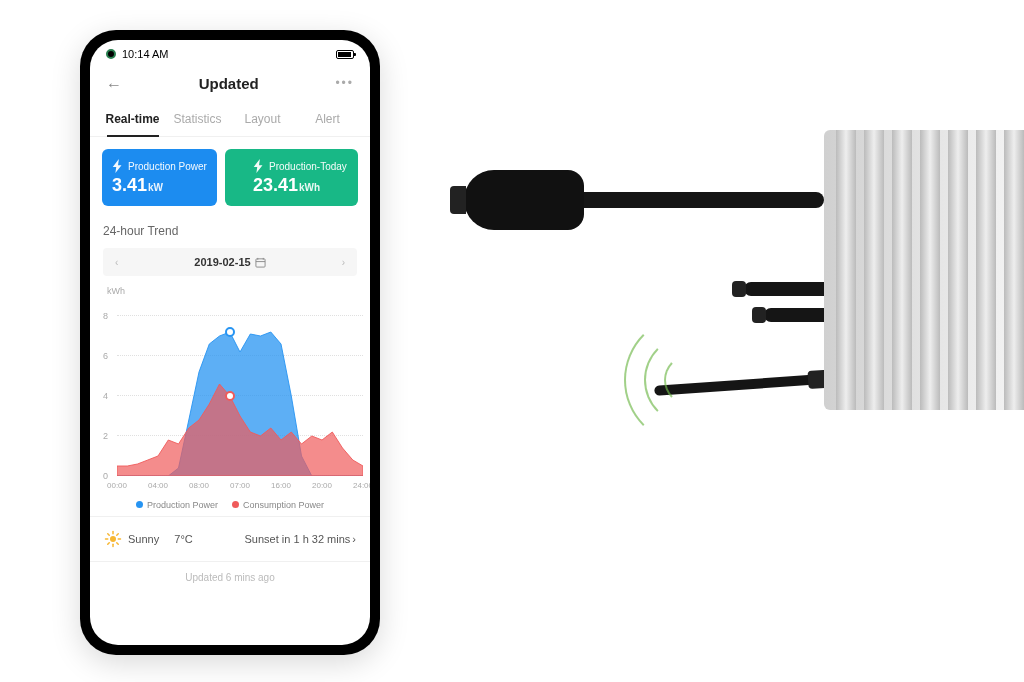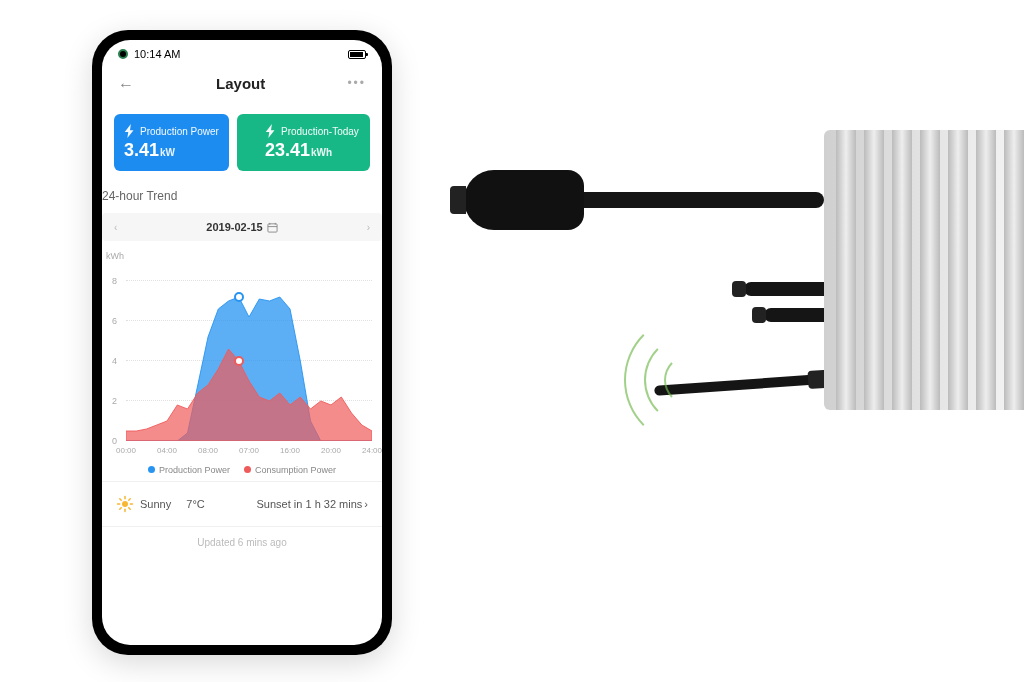--- a/index.html
+++ b/index.html
@@ -1,21 +1,21 @@
 <!DOCTYPE html>
 <html><head>
   <meta charset="utf-8">
   <style>
     * { margin: 0; padding: 0; box-sizing: border-box; font-family: -apple-system, BlinkMacSystemFont, 'Segoe UI', Arial, sans-serif; }
     body { background: #fff; width: 1024px; height: 682px; position: relative; }
     
     
     .phone {
       position: absolute;
-      left: 92px;
+      left: 80px;
       top: 30px;
       width: 300px;
       height: 625px;
       background: #000;
       border-radius: 36px;
       padding: 10px;
       box-shadow: 0 8px 30px rgba(0,0,0,0.15);
     }
     .screen {
       width: 100%;
@@ -57,21 +57,21 @@
     .cards { display: flex; gap: 8px; padding: 12px 12px; }
     .card { flex:1; border-radius: 6px; padding: 10px; color:#fff; }
     .card.blue { background: #1c8cf0; }
     .card.green { background: #18b886; padding-left: 28px; }
     .card-head { display:flex; align-items:center; gap:4px; font-size: 10px; opacity:.95; }
     .card-val { font-size: 18px; font-weight: 700; margin-top: 2px; }
     .card-val .unit { font-size: 10px; font-weight: 700; margin-left: 1px; opacity: .9; }
     .bolt-icon { width:12px; height:14px; }
     
     
-    .trend { padding: 0 0; }
+    .trend { padding: 0 13px; }
     .trend-title { font-size: 12px; color: #666; padding: 6px 0 10px; }
     .date-picker { display:flex; justify-content:space-between; align-items:center; background:#f6f6f6; border-radius:4px; padding:8px 12px; font-size:11px; color:#555; }
     .date-center { display:flex; align-items:center; gap:4px; font-weight:700; color:#333; }
     .date-chev { color:#bbb; font-size:10px; }
     .calendar-icon { width:11px; height:11px; }
     
     
     .chart-area { padding: 10px 0 0; position:relative; }
     .ylabel { font-size:9px; color:#aaa; padding-left:4px; }
     .chart { position:relative; width:260px; height:190px; margin:4px auto 0; }
@@ -126,24 +126,30 @@
     <div class="status-bar">
       <div class="status-left">
         <span class="camera-hole"></span>
         <span>10:14 AM</span>
       </div>
       <span class="battery"></span>
     </div>
 
     <div class="header">
       <span class="back-arrow">←</span>
-      <span class="title">Layout</span>
+      <span class="title">Updated</span>
       <span class="more">•••</span>
     </div>
 
+    <div class="tabs">
+      <div class="tab active">Real-time</div>
+      <div class="tab">Statistics</div>
+      <div class="tab">Layout</div>
+      <div class="tab">Alert</div>
+    </div>
 
     <div class="cards">
       <div class="card blue">
         <div class="card-head">
           <svg class="bolt-icon" viewBox="0 0 12 16">
               <path fill="#fff" d="M7 0L0 9h4l-1 7 7-9H6z"></path>
             </svg>
           <span>Production Power</span>
         </div>
         <div class="card-val"><span>3.41</span><span class="unit">kW</span></div>

